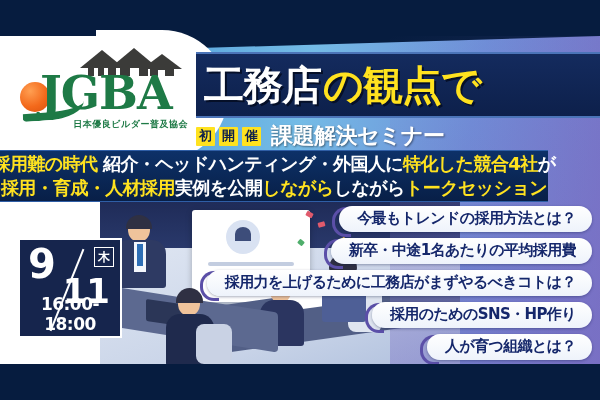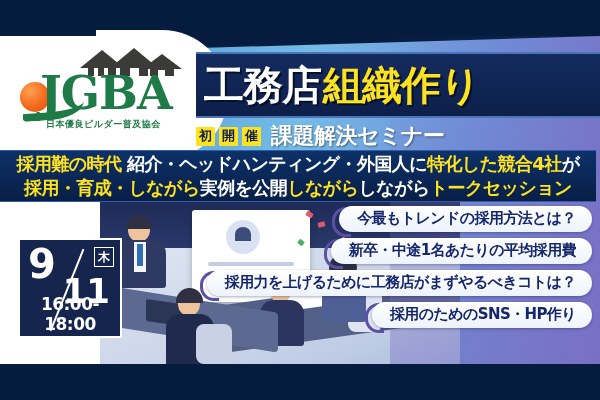--- a/index.html
+++ b/index.html
@@ -111,27 +111,27 @@
   .logo-swoosh {
     position:absolute; left:4px; top:44px; width:62px; height:28px;
     border-bottom:8px solid #1e7a46; border-radius:0 0 60% 10%;
     transform:rotate(-4deg);
   }
   .logo-letters {
     position:absolute; left:22px; top:18px; color:#1e7a46; font-size:46px;
     font-weight:bold; font-family:"DejaVu Serif","Liberation Serif",serif; letter-spacing:-1px;
   }
   .logo-sub {
-    position:absolute; left:28px; top:70px; width:142px; text-align:left;
+    position:absolute; left:28px; top:70px; width:142px; text-align:right;
     color:#1e7a46; font-size:9px; font-weight:bold; letter-spacing:.5px;
   }
 
   
   .msg-band {
-    position:absolute; left:0; top:150px; width:596px; height:52px; z-index:10;
+    position:absolute; left:0; top:150px; width:548px; height:52px; z-index:10;
     background:linear-gradient(180deg,#0b2e63 0%,#0a2category 0%,#081f47 100%);
     background:linear-gradient(180deg,#0d3168 0%,#081f47 100%);
     border-top:1px solid #2f5ea6; border-bottom:1px solid #2f5ea6;
     display:flex; flex-direction:column; align-items:center; justify-content:center;
   }
   .msg-line { white-space:nowrap; font-size:18px; font-weight:bold; letter-spacing:-.6px; line-height:1.32; }
   .m-white { color:#ffffff; }
   .m-yellow { color:#ffe21f; }
 
   
@@ -230,21 +230,21 @@
     </div>
     <div class="chair" style="left:96px;top:128px;width:36px;height:40px;background:#c9d2e4;"></div>
   </div>
 
   <div class="bg-right-deco"></div>
 
   <div class="header">
     <div class="title-band"></div>
     <div class="title-text">
       <span class="t-white">工務店</span>
-      <span class="t-yellow">組織作り</span>
+      <span class="t-yellow">の観点で</span>
     </div>
     <div class="subtitle-row">
       <span class="kai-box">初</span>
       <span class="kai-box">開</span>
       <span class="kai-box">催</span>
       <span class="subtitle-text">課題解決セミナー</span>
     </div>
   </div>
 
   <div class="logo-wrap">
@@ -261,21 +261,21 @@
       <div class="roof-win" style="left:78px;top:22px;width:7px;height:6px;"></div>
     </div>
     <div class="logo-ball"></div>
     <div class="logo-swoosh"></div>
     <div class="logo-letters">JGBA</div>
     <div class="logo-sub">日本優良ビルダー普及協会</div>
   </div>
 
   <div class="msg-band">
     <div class="msg-line" id="msg1"><span class="m-yellow">採用難の時代</span><span class="m-white"> 紹介・ヘッドハンティング・外国人に</span><span class="m-yellow">特化した競合4社</span><span class="m-white">が</span></div>
-    <div class="msg-line" id="msg2"><span class="m-yellow">採用・育成・しながら</span><span class="m-white">実例を公開</span><span class="m-yellow">しながら</span><span class="m-white">しながら</span><span class="m-yellow">トークセッション</span></div>
+    <div class="msg-line" id="msg2"><span class="m-yellow">採用・育成・人材採用</span><span class="m-white">実例を公開</span><span class="m-yellow">しながら</span><span class="m-white">しながら</span><span class="m-yellow">トークセッション</span></div>
   </div>
 
   <div class="date-block">
     <div class="date-slash"></div>
     <div class="date-month">9</div>
     <div class="date-dow">木</div>
     <div class="date-day">11</div>
     <div class="date-time">16:00-18:00</div>
   </div>
 
@@ -285,16 +285,19 @@
       </div>
       <div class="pill-row">
         <span class="pill">新卒・中途1名あたりの平均採用費</span>
       </div>
       <div class="pill-row">
         <span class="pill">採用力を上げるために工務店がまずやるべきコトは？</span>
       </div>
       <div class="pill-row">
         <span class="pill">採用のためのSNS・HP作り</span>
       </div>
+      <div class="pill-row">
+        <span class="pill">人が育つ組織とは？</span>
+      </div>
     </div>
 
   <div class="bg-bottom-navy"></div>
 </div>
 
 </body></html>

